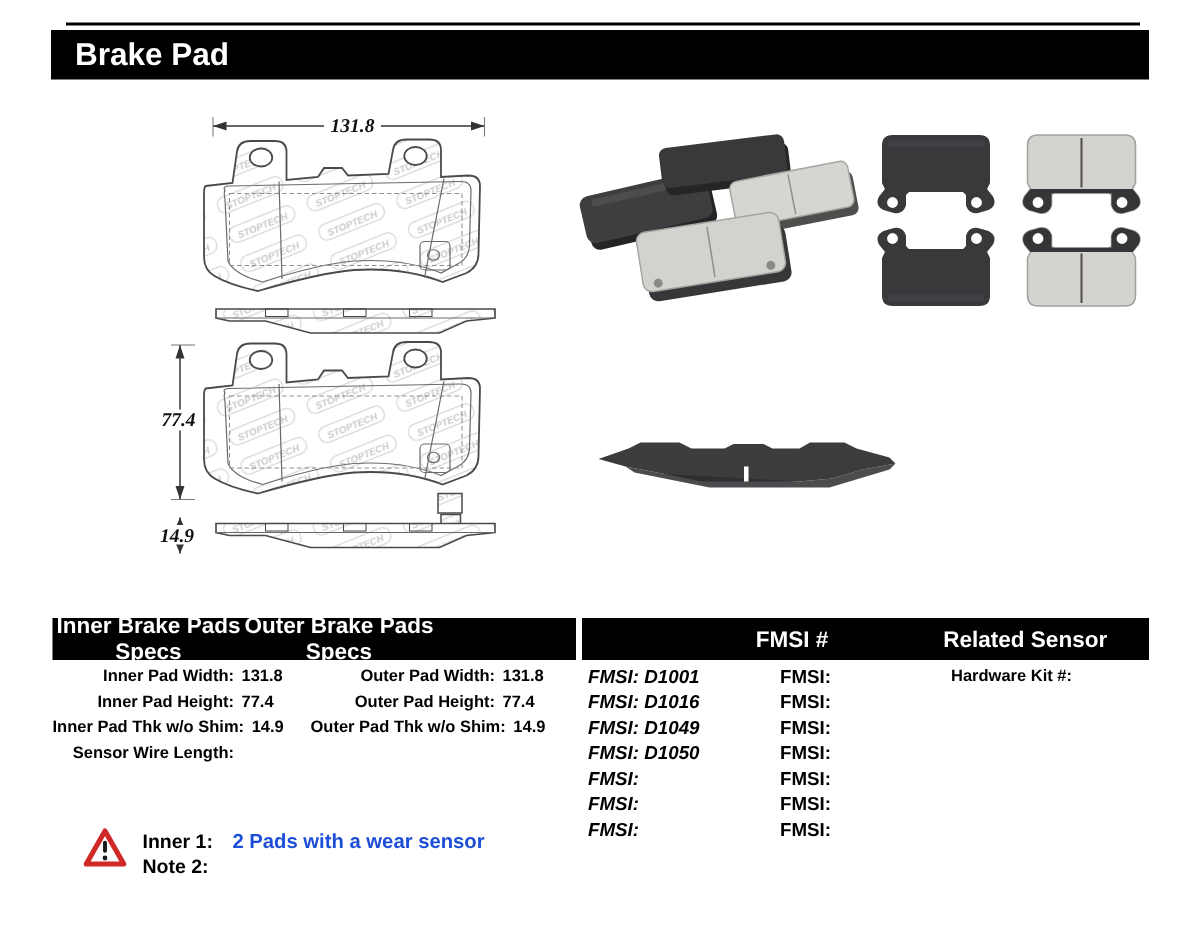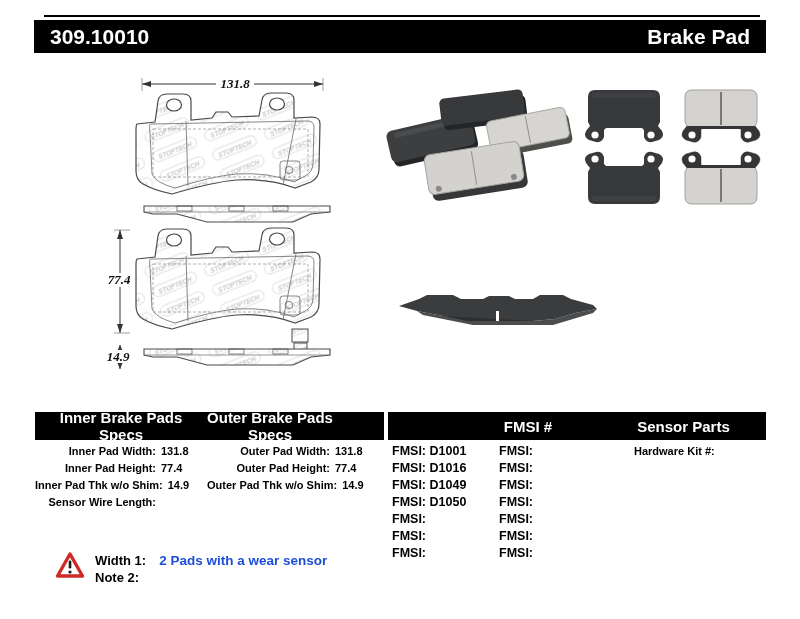--- a/index.html
+++ b/index.html
@@ -9,57 +9,56 @@
   #top-rule{position:absolute;left:44px;top:15px;width:716px;height:2px;background:#000;}
   #header-bar{position:absolute;left:34px;top:20px;width:732px;height:33px;background:#000;
               color:#fff;display:flex;justify-content:space-between;align-items:center;
               padding:0 16px;box-sizing:border-box;font-size:21px;font-weight:bold;}
   
   .abs{position:absolute;}
   
   .thead{position:absolute;top:412px;height:28px;background:#000;color:#fff;
          font-size:15px;font-weight:bold;display:flex;align-items:center;}
   #bar-specs{left:35px;width:349px;}
-  #bar-specs span{display:block;text-align:center;padding-left:22px;}
+  #bar-specs span{display:block;text-align:center;}
   #bar-specs .h1cell{width:128px;}
   #bar-specs .h2cell{width:126px;}
   #bar-fmsi{left:388px;width:208px;justify-content:center;padding-left:36px;}
   #bar-related{left:601px;width:165px;justify-content:center;}
   
   .speccol{position:absolute;top:443px;}
   #inner-col{left:35px;width:172px;}
   #outer-col{left:207px;width:180px;}
   #related-col{left:603px;width:165px;}
   .spec-row{display:flex;height:17px;line-height:17px;font-size:11px;font-weight:bold;}
   .spec-row .lbl{flex:1;text-align:right;white-space:nowrap;}
   .spec-row .val{width:46px;text-align:left;padding-left:5px;white-space:nowrap;}
   #outer-col .spec-row .val{width:52px;}
   #related-col .spec-row .lbl{text-align:left;padding-left:31px;}
   #related-col .spec-row .val{width:30px;}
   #fmsi-col{position:absolute;left:392px;top:443px;width:200px;}
   .fmsi-row{display:flex;height:17px;line-height:17px;font-size:12.5px;font-weight:bold;}
-  .fmsi-row .c1{width:107px;white-space:nowrap;}
+  .fmsi-row .c1{width:128px;white-space:nowrap;font-style:italic;}
   .fmsi-row .c2{flex:1;white-space:nowrap;}
   
   #note-icon{position:absolute;left:55px;top:551px;}
   #note-block{position:absolute;left:95px;top:552px;font-size:13px;font-weight:bold;}
   .note-line{height:17px;line-height:17px;}
   .note-red{color:#1d4ed8;margin-left:13px;font-size:13.5px;}
   svg text{font-family:"Liberation Sans",sans-serif;}
   .dimtext{font-family:"Liberation Serif",serif;font-style:italic;font-weight:bold;font-size:13px;fill:#111;}
 </style>
 </head>
 <body>
 
 <div id="page">
 
   <div id="top-rule"></div>
 
   <div id="header-bar">
-    <span>309.10010</span>
     <span>Brake Pad</span>
   </div>
 
   <svg class="abs" style="left:50px;top:55px;" width="290" height="330" viewBox="0 0 290 330">
     <defs>
       <pattern id="wm" patternUnits="userSpaceOnUse" width="56" height="21" patternTransform="rotate(-22)">
         <rect width="56" height="21" fill="#ffffff"></rect>
         <rect x="3" y="5" width="46" height="11" rx="5" fill="none" stroke="#d6d6d6" stroke-width="0.8"></rect>
         <text x="26" y="13.5" text-anchor="middle" font-size="6.5" font-style="italic" font-weight="bold" fill="#c9c9c9">STOPTECH</text>
       </pattern>
@@ -180,21 +179,21 @@
   </svg>
 
   <div class="thead" id="bar-specs">
     <span class="h1cell">Inner Brake Pads Specs</span>
     <span class="h2cell">Outer Brake Pads Specs</span>
   </div>
   <div class="thead" id="bar-fmsi">
     <span>FMSI #</span>
   </div>
   <div class="thead" id="bar-related">
-    <span>Sensor Parts</span>
+    <span>Related Sensor</span>
   </div>
 
   <div class="speccol" id="inner-col">
       <div class="spec-row">
         <span class="lbl">Inner Pad Width:</span>
         <span class="val">131.8</span>
       </div>
       <div class="spec-row">
         <span class="lbl">Inner Pad Height:</span>
         <span class="val">77.4</span>
@@ -259,20 +258,20 @@
       </div>
     </div>
 
   <svg id="note-icon" width="30" height="28" viewBox="0 0 30 28">
     <path d="M15,3 L27.5,25 L2.5,25 Z" fill="#ffffff" stroke="#cf2a27" stroke-width="3.4" stroke-linejoin="round"></path>
     <rect x="13.7" y="9.5" width="2.6" height="8" rx="1.2" fill="#1a1a1a"></rect>
     <circle cx="15" cy="21" r="1.6" fill="#1a1a1a"></circle>
   </svg>
   <div id="note-block">
     <div class="note-line">
-      <span>Width 1:</span><span class="note-red">2 Pads with a wear sensor</span>
+      <span>Inner 1:</span><span class="note-red">2 Pads with a wear sensor</span>
     </div>
     <div class="note-line">
       <span>Note 2:</span><span class="note-red"></span>
     </div>
   </div>
 
 </div>
 
 </body></html>

